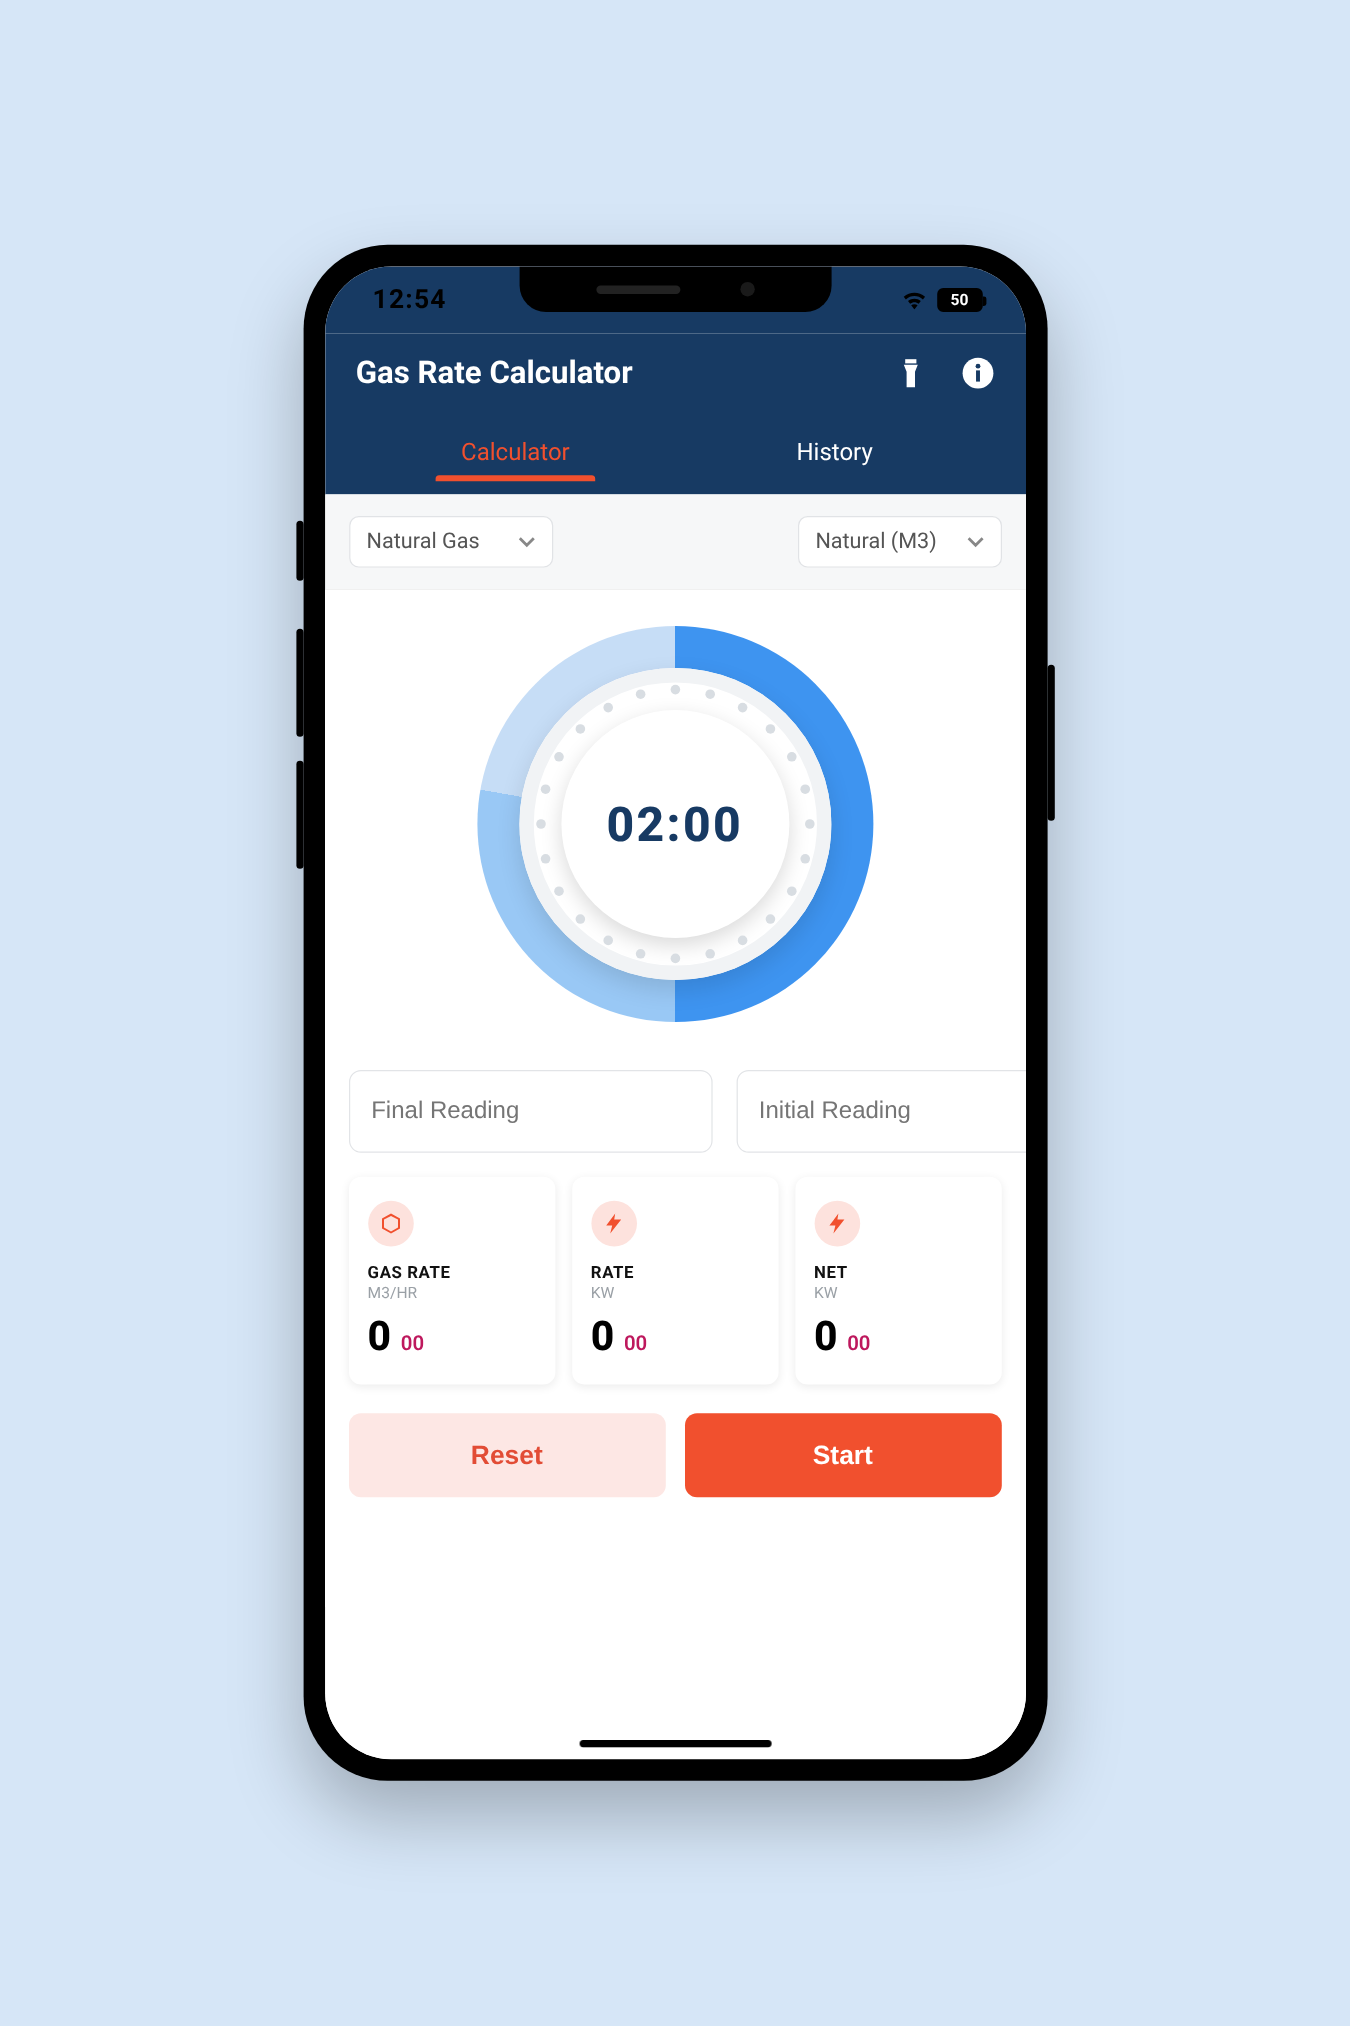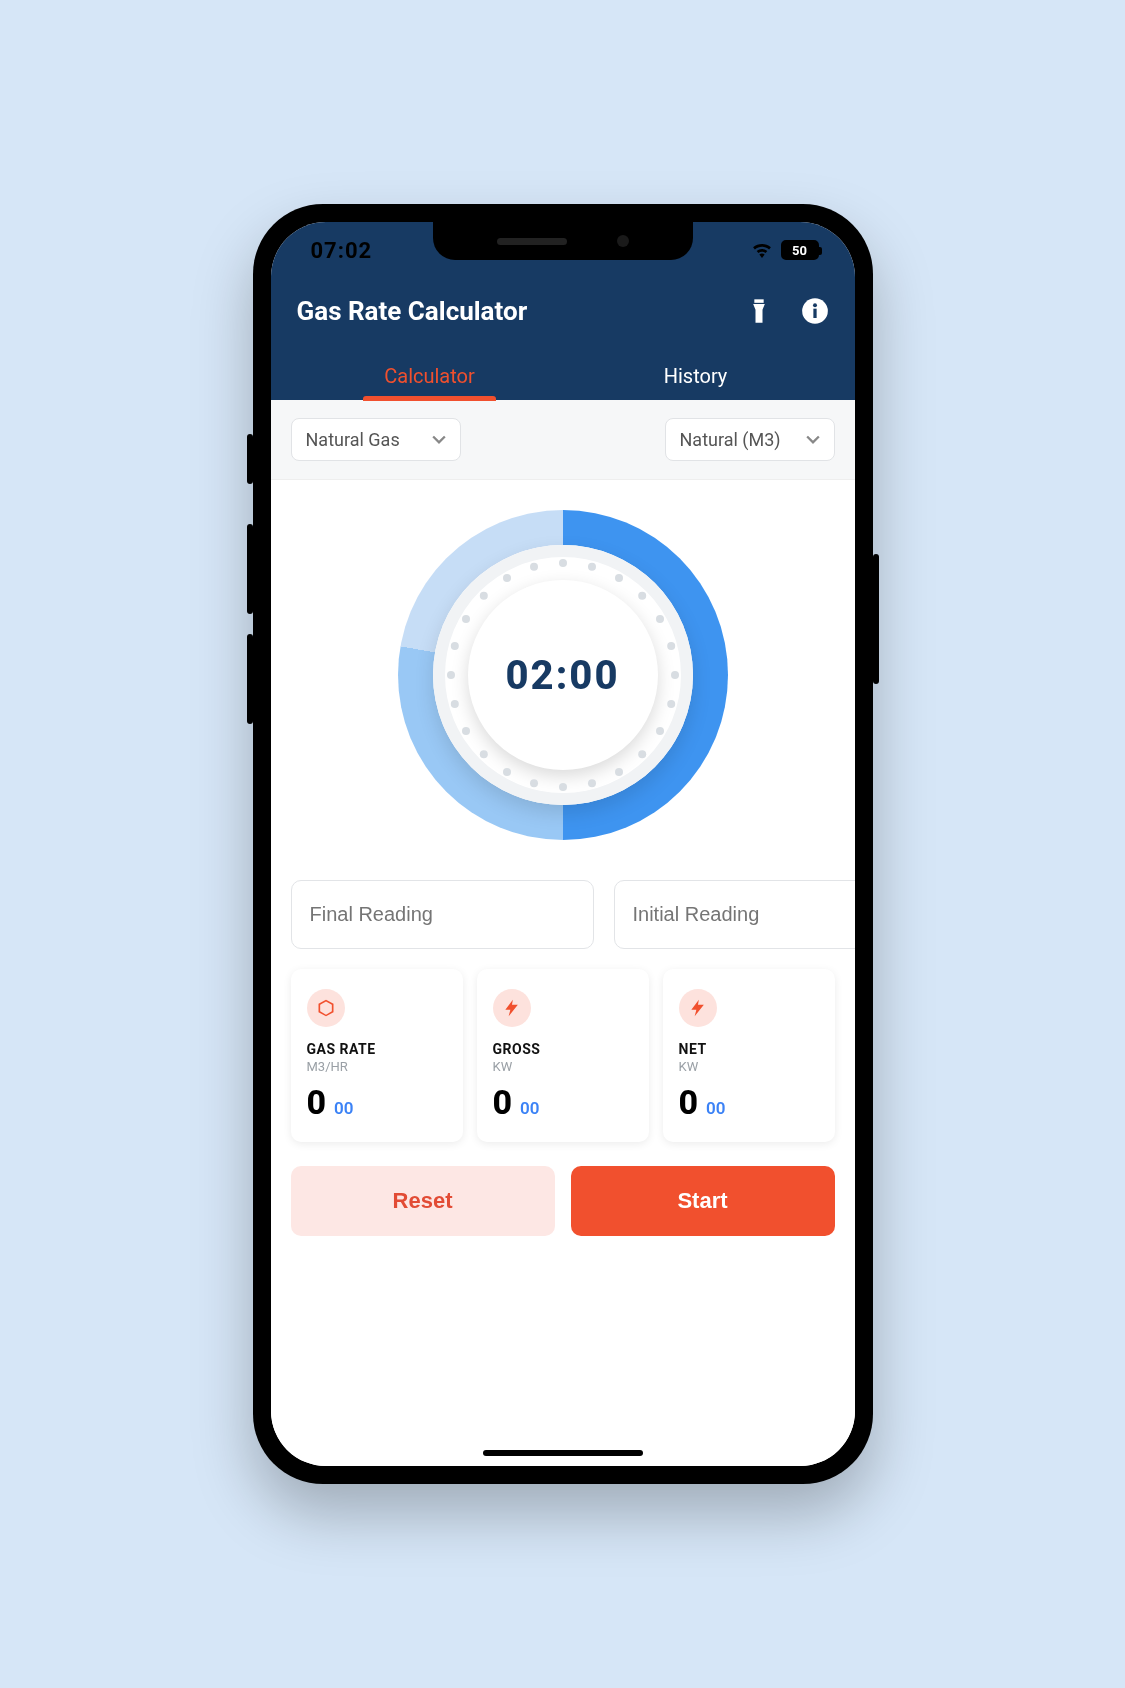--- a/index.html
+++ b/index.html
@@ -67,21 +67,21 @@
   }
   .battery-box {
     width:38px; height:20px; border:2px solid #000; border-radius:5px;
     position:relative; display:flex; align-items:center; justify-content:center;
     background:#000;
   }
   .battery-box::after { content:""; position:absolute; right:-5px; top:5px; width:3px; height:8px; background:#000; border-radius:0 2px 2px 0;}
   .battery-txt { color:#fff; font-size:13px; position:relative; z-index:1;}
   .header {
     background: #173a63;
-    padding: 18px 26px 0 26px;
+    padding: 18px 26px 12px 26px;
     color: #fff;
   }
   .header-top {
     display:flex; align-items:center; justify-content:space-between;
     padding-bottom:26px;
   }
   .title { font-size: 26px; font-weight:700; }
   .header-icons { display:flex; gap:28px; align-items:center; }
   .hicon { width:28px; height:28px; fill:#fff; cursor:pointer; }
   .tabs { display:flex; }
@@ -149,21 +149,21 @@
   }
   .card-icon {
     width:38px; height:38px; border-radius:50%; background:#fde2dd;
     display:flex; align-items:center; justify-content:center; margin-bottom:14px;
   }
   .card-icon svg { width:20px; height:20px; fill:#f1502e; }
   .card-title { font-size:14px; font-weight:700; color:#111; letter-spacing:.5px; }
   .card-unit { font-size:13px; color:#9aa0a6; margin-bottom:8px; margin-top:2px;}
   .card-val { display:flex; align-items:baseline; gap:8px; }
   .card-big { font-size:34px; font-weight:800; color:#000; }
-  .card-small { font-size:17px; color:#3b82f6; font-weight:600;}
+  .card-small { font-size:17px; color:#be185d; font-weight:600;}
   .actions { display:flex; gap:16px; }
   .btn {
     flex:1; border:none; border-radius:10px; padding:22px 0;
     font-size:22px; font-weight:700; cursor:pointer;
   }
   .btn-reset { background:#fde7e4; color:#e24c35; }
   .btn-start { background:#f1502e; color:#fff; }
   .home-ind {
     position:absolute; bottom:10px; left:50%; transform:translateX(-50%);
     width:160px; height:6px; background:#000; border-radius:3px;
@@ -177,21 +177,21 @@
   <div class="side-btn left2"></div>
   <div class="side-btn left3"></div>
   <div class="side-btn right"></div>
   <div class="screen">
     <div class="notch">
       <div class="speaker"></div>
         <div class="cam"></div>
     </div>
 
     <div class="status-bar">
-      <div class="status-left">07:02</div>
+      <div class="status-left">12:54</div>
       <div class="status-right">
         <svg class="wifi-icon" viewBox="0 0 24 18">
             <path d="M12 18l-3-4c1.8-1.4 4.2-1.4 6 0l-3 4zm-6-8c3.5-3 8.5-3 12 0l-2 2.5c-2.3-2-5.7-2-8 0L6 10zm-4-4c5.7-5 14.3-5 20 0l-2 2.5C15.5 4.3 8.5 4.3 4 8.5L2 6z" fill="#000"></path>
           </svg>
         <span class="battery">
           <span class="battery-box">
               <span class="battery-txt">50</span>
             </span>
         </span>
       </div>
@@ -288,21 +288,21 @@
               <span class="card-big">0</span>
               <span class="card-small">00</span>
             </div>
         </div>
         <div class="card">
           <div class="card-icon">
               <svg viewBox="0 0 24 24">
                 <path d="M13 2L4 14h6l-2 8 11-14h-7l1-6z"></path>
               </svg>
             </div>
-          <div class="card-title">GROSS</div>
+          <div class="card-title">RATE</div>
           <div class="card-unit">KW</div>
           <div class="card-val">
               <span class="card-big">0</span>
               <span class="card-small">00</span>
             </div>
         </div>
         <div class="card">
           <div class="card-icon">
               <svg viewBox="0 0 24 24">
                 <path d="M13 2L4 14h6l-2 8 11-14h-7l1-6z"></path>

